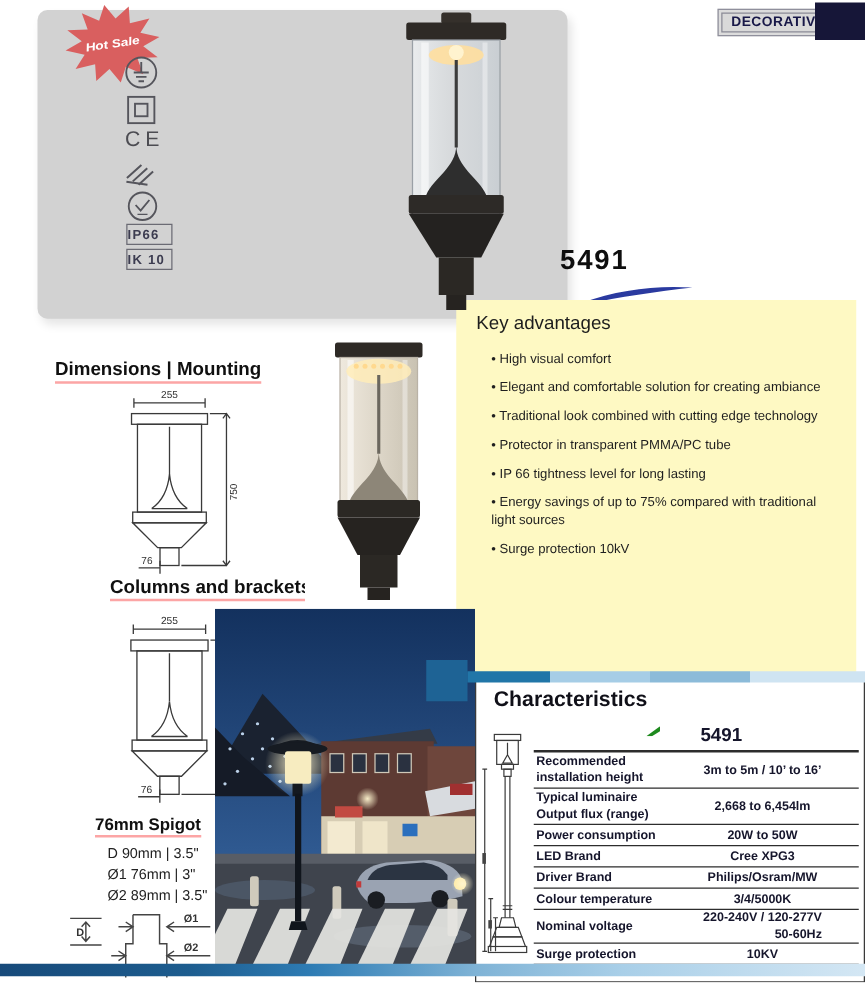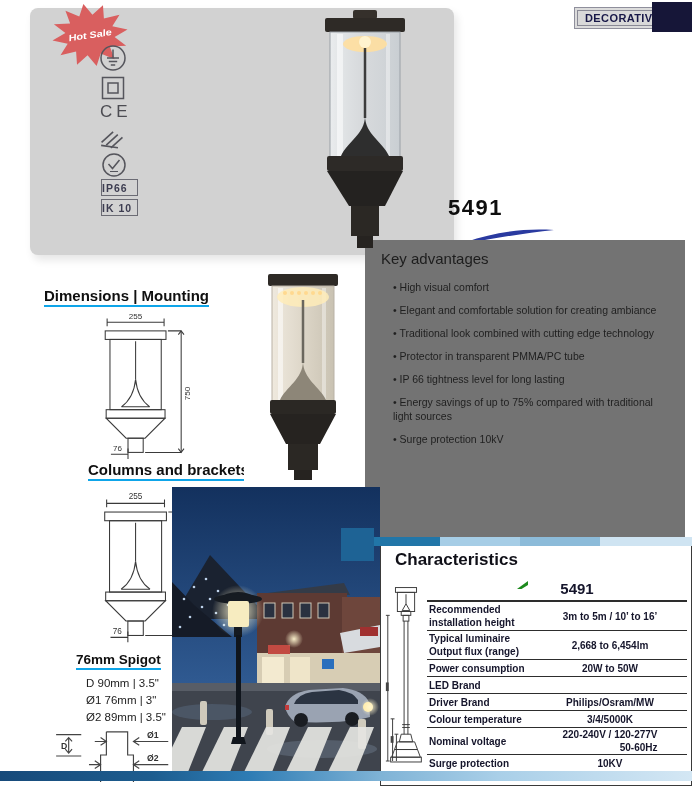--- a/index.html
+++ b/index.html
@@ -23,33 +23,33 @@
   .decorative-box { left:574px; top:7px; background:#dcdcdc; border:1px solid #8f8f9c; padding:2px; }
   .decorative-inner { border:1px solid #8a8a96; padding:1px 7px; color:#181848;
                       font-weight:bold; font-size:11px; letter-spacing:.4px; background:#d9d9d9; }
   .navy-block { left:652px; top:2px; width:40px; height:30px; background:#161638; }
 
   
   .model-title { left:448px; top:195px; font-size:22px; font-weight:bold; color:#0e0e0e; letter-spacing:1.5px; }
   .swoosh { left:464px; top:228px; }
 
   
-  .key-panel { left:365px; top:240px; width:320px; height:305px; background:#737373;
+  .key-panel { left:365px; top:240px; width:320px; height:305px; background:#fef9c3;
                padding:10px 14px 6px 14px; overflow:hidden; }
   .key-title { font-size:15px; color:#1d1d1d; margin-bottom:13px; padding-left:2px; }
   .adv-list { list-style:none; padding-left:14px; width:296px; }
   .adv-list li { font-size:10.5px; line-height:1.42; color:#1f1f1f; margin-bottom:8px; }
   .adv-list li::before { content:"• "; }
   .corner-blue { left:341px; top:528px; width:33px; height:33px; z-index:6; }
   .seg-bar { left:374px; top:537px; height:9px; display:flex; z-index:6; }
   .seg-bar div { height:9px; }
   .seg-1 { width:66px; } .seg-2 { width:80px; } .seg-3 { width:80px; } .seg-4 { width:92px; }
 
   
-  .underlined-head { font-weight:bold; color:#101010; border-bottom:2px solid #0ea5e9;
+  .underlined-head { font-weight:bold; color:#101010; border-bottom:2px solid #fca5a5;
                      display:inline-block; padding-bottom:1px; }
   .dims-head { left:44px; top:287px; font-size:15px; }
   .cols-head { left:40px; top:461px; font-size:15px;margin-left:48px; }
   .spigot-head { left:76px; top:652px; font-size:13.5px; }
   .spigot-specs { left:86px; top:675px; font-size:11.5px; color:#222; line-height:17px; }
   svg text { font-family:"Liberation Sans", sans-serif; }
 
   
   .char-panel { left:380px; top:543px; width:312px; height:243px; background:#fff;
                 border:1px solid #3a3a3a; z-index:4; }
@@ -379,20 +379,21 @@
       <div class="char-row">
         <div class="char-label">Typical luminaire Output flux (range)</div>
         <div class="char-value">2,668 to 6,454lm</div>
       </div>
       <div class="char-row">
         <div class="char-label">Power consumption</div>
         <div class="char-value">20W to 50W</div>
       </div>
       <div class="char-row">
         <div class="char-label">LED Brand</div>
+        <div class="char-value">Cree XPG3</div>
       </div>
       <div class="char-row">
         <div class="char-label">Driver Brand</div>
         <div class="char-value">Philips/Osram/MW</div>
       </div>
       <div class="char-row">
         <div class="char-label">Colour temperature</div>
         <div class="char-value">3/4/5000K</div>
       </div>
       <div class="char-row">

